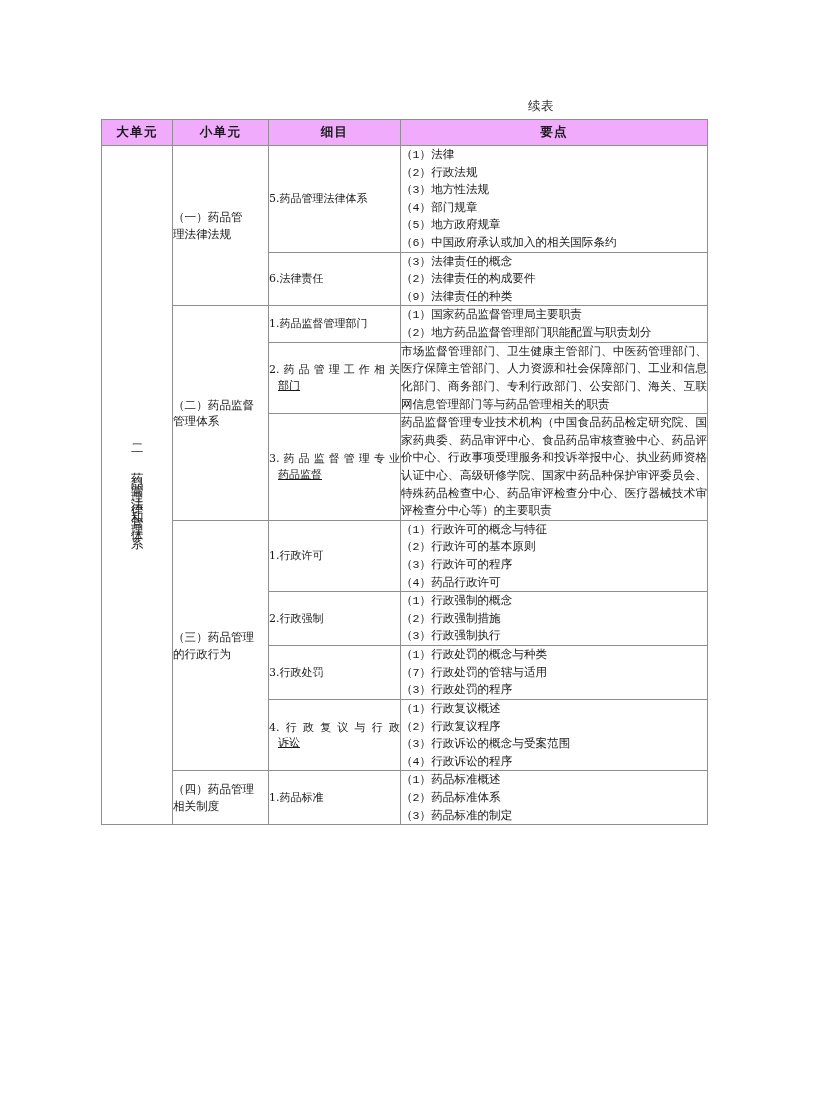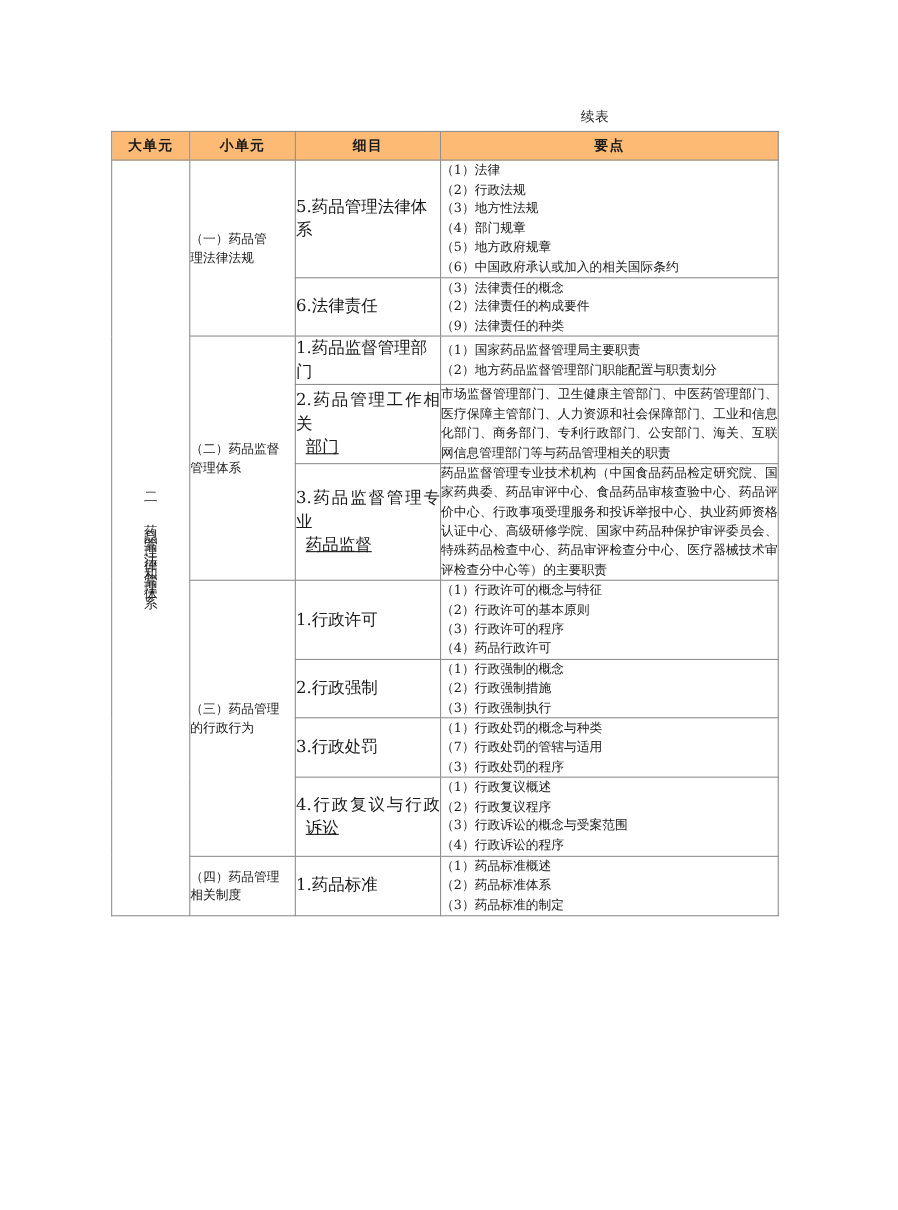--- a/index.html
+++ b/index.html
@@ -58,21 +58,21 @@
     padding: 0;
     color: #1a1a1a;
   }
 
   
   table.syllabus {
     border: 1.6px solid #6e6e6e;
   }
 
   thead th {
-    background: #fdba74;
+    background: #f0abfc;
     height: 25px;
     text-align: center;
     font-weight: bold;
     font-size: 12.6px;
     letter-spacing: 1.2px;
     border-color: #8a8a8a;
   }
 
   
   td.unit-cell {
@@ -96,21 +96,21 @@
     padding: 0 7px 0 8px;
     font-size: 11.6px;
     line-height: 1.42;
     vertical-align: middle;
   }
   td.sub-cell .sub-inner { display: block; }
 
   
   td.detail-cell {
     padding: 0 5px 0 7px;
-    font-size: 15px;
+    font-size: 11px;
     line-height: 1.42;
     vertical-align: middle;
   }
   td.detail-cell.justify .detail-inner {
     display: block;
     text-align: justify;
     text-align-last: justify;
   }
   td.detail-cell .hang {
     display: block;
@@ -127,20 +127,21 @@
   }
   td.points-cell ul {
     list-style: none;
     margin: 0;
     padding: 0;
   }
   td.points-cell li {
     margin: 0;
     padding: 0;
     white-space: nowrap;
+    font-family: Liberation Mono, monospace;
   }
   td.points-cell p.para {
     margin: 0;
     text-align: justify;
     text-align-last: left;
     line-height: 1.52;
   }
 </style>
 </head>
 <body>

